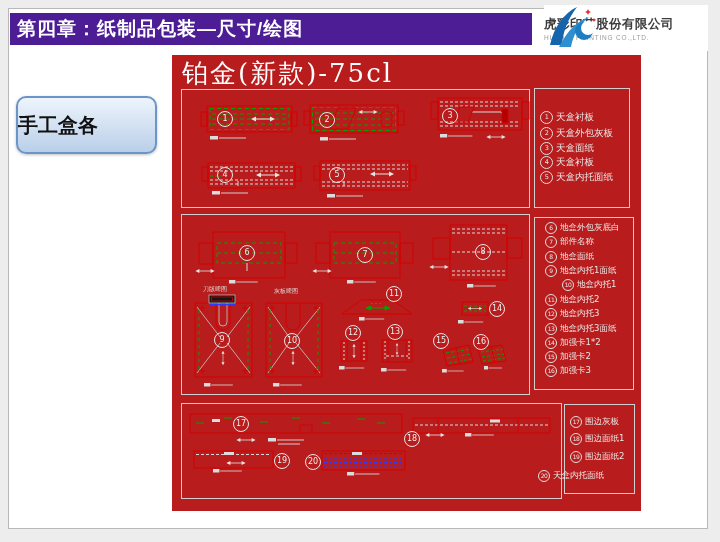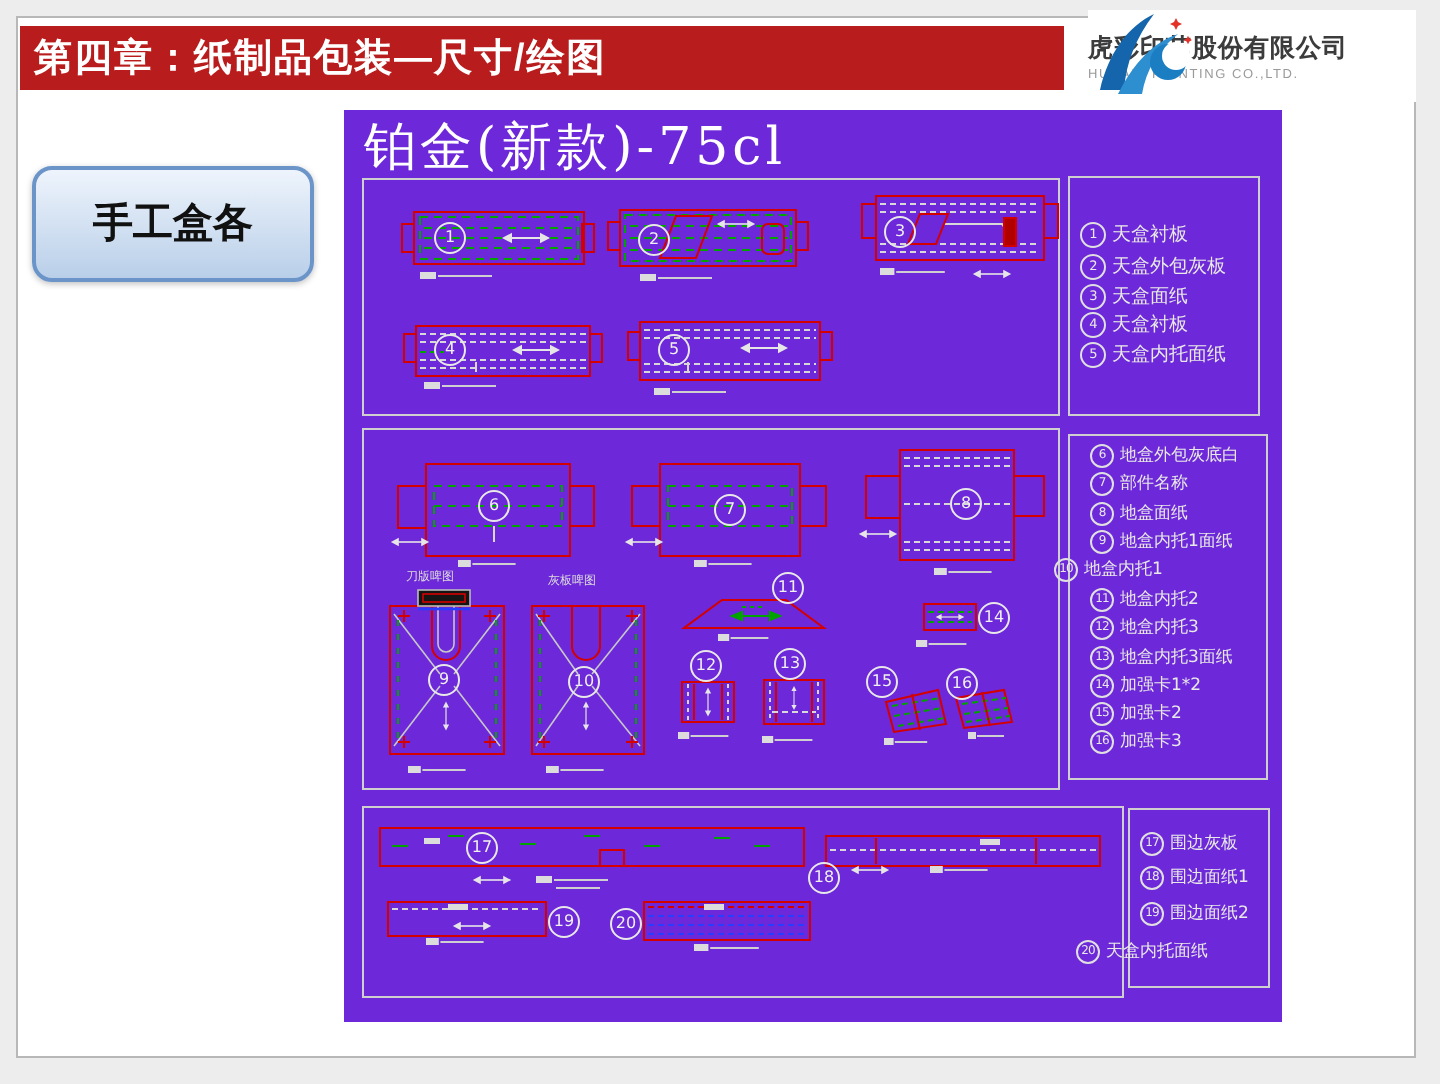--- a/index.html
+++ b/index.html
@@ -2,37 +2,37 @@
 <html><head>
 <meta charset="utf-8">
 <style>
   html,body{margin:0;padding:0}
   body{width:720px;height:542px;position:relative;background:#ededed;
        font-family:"Liberation Sans",sans-serif;overflow:hidden}
   .page{position:absolute;left:8px;top:8px;width:698px;height:519px;
         background:#ffffff;border:1px solid #b8b8b8}
   
   .header-bar{position:absolute;left:10px;top:13px;width:522px;height:32px;
-        background:#b91c1c;display:flex;align-items:center}
+        background:#4c1d95;display:flex;align-items:center}
   .header-bar .t{color:#fff;font-weight:bold;font-size:19px;padding-left:7px;
         letter-spacing:1px;white-space:nowrap}
   
   .logo{position:absolute;left:544px;top:5px;width:164px;height:46px;
         display:flex;align-items:center;gap:4px;background:#fff}
   .logo-text .cn{font-size:12.5px;font-weight:bold;color:#3c3c3c;letter-spacing:.5px;white-space:nowrap}
   .logo-text .en{font-size:6.5px;color:#9a9a9a;letter-spacing:.8px;white-space:nowrap;margin-top:1px}
   
-  .side-label{position:absolute;left:16px;top:83px;width:137px;height:54px;
+  .side-label{position:absolute;left:16px;top:96px;width:137px;height:54px;
         border:2px solid #6b94c9;border-radius:10px;
         background:linear-gradient(#eef4fc,#b9cfe9);
         box-shadow:0 1px 3px rgba(0,0,0,.25);
-        display:flex;flex-direction:column;justify-content:center;align-items:center}
+        display:flex;flex-direction:row;justify-content:space-between;align-items:center}
   .side-label .ln{font-size:20px;font-weight:bold;color:#111;line-height:25px;white-space:nowrap}
   
-  .cad{position:absolute;left:172px;top:55px;width:469px;height:456px;background:#6d28d9}
+  .cad{position:absolute;left:172px;top:55px;width:469px;height:456px;background:#b91c1c}
   .cad-title{position:absolute;left:10px;top:1px;color:#fff;font-size:26px;
         font-family:"DejaVu Serif","Liberation Serif",serif;letter-spacing:2px;white-space:nowrap}
   .pbox{position:absolute;border:1px solid #cfcfcf}
   .lrow{position:absolute;display:flex;align-items:center;gap:3px;color:#e8e8e8;
         font-size:9.5px;white-space:nowrap;font-family:"DejaVu Sans",sans-serif}
   .lrow .lnum{display:inline-block;width:11px;height:11px;border:1px solid #e0e0e0;
         border-radius:50%;font-size:6.5px;line-height:11px;text-align:center;flex:0 0 auto;
         letter-spacing:-.5px}
   .lrow.sm{font-size:8.5px}
   .lrow.sm .lnum{width:10px;height:10px;line-height:10px;font-size:6px}
@@ -378,21 +378,21 @@
       <span>部件名称</span>
     </div>
   <div class="lrow sm" style="left:373px;top:196px">
       <span class="lnum">8</span>
       <span>地盒面纸</span>
     </div>
   <div class="lrow sm" style="left:373px;top:210px">
       <span class="lnum">9</span>
       <span>地盒内托1面纸</span>
     </div>
-  <div class="lrow sm" style="left:355px;top:224px">
+  <div class="lrow sm" style="left:390px;top:224px">
       <span class="lnum">10</span>
       <span>地盒内托1</span>
     </div>
   <div class="lrow sm" style="left:373px;top:239px">
       <span class="lnum">11</span>
       <span>地盒内托2</span>
     </div>
   <div class="lrow sm" style="left:373px;top:253px">
       <span class="lnum">12</span>
       <span>地盒内托3</span>

